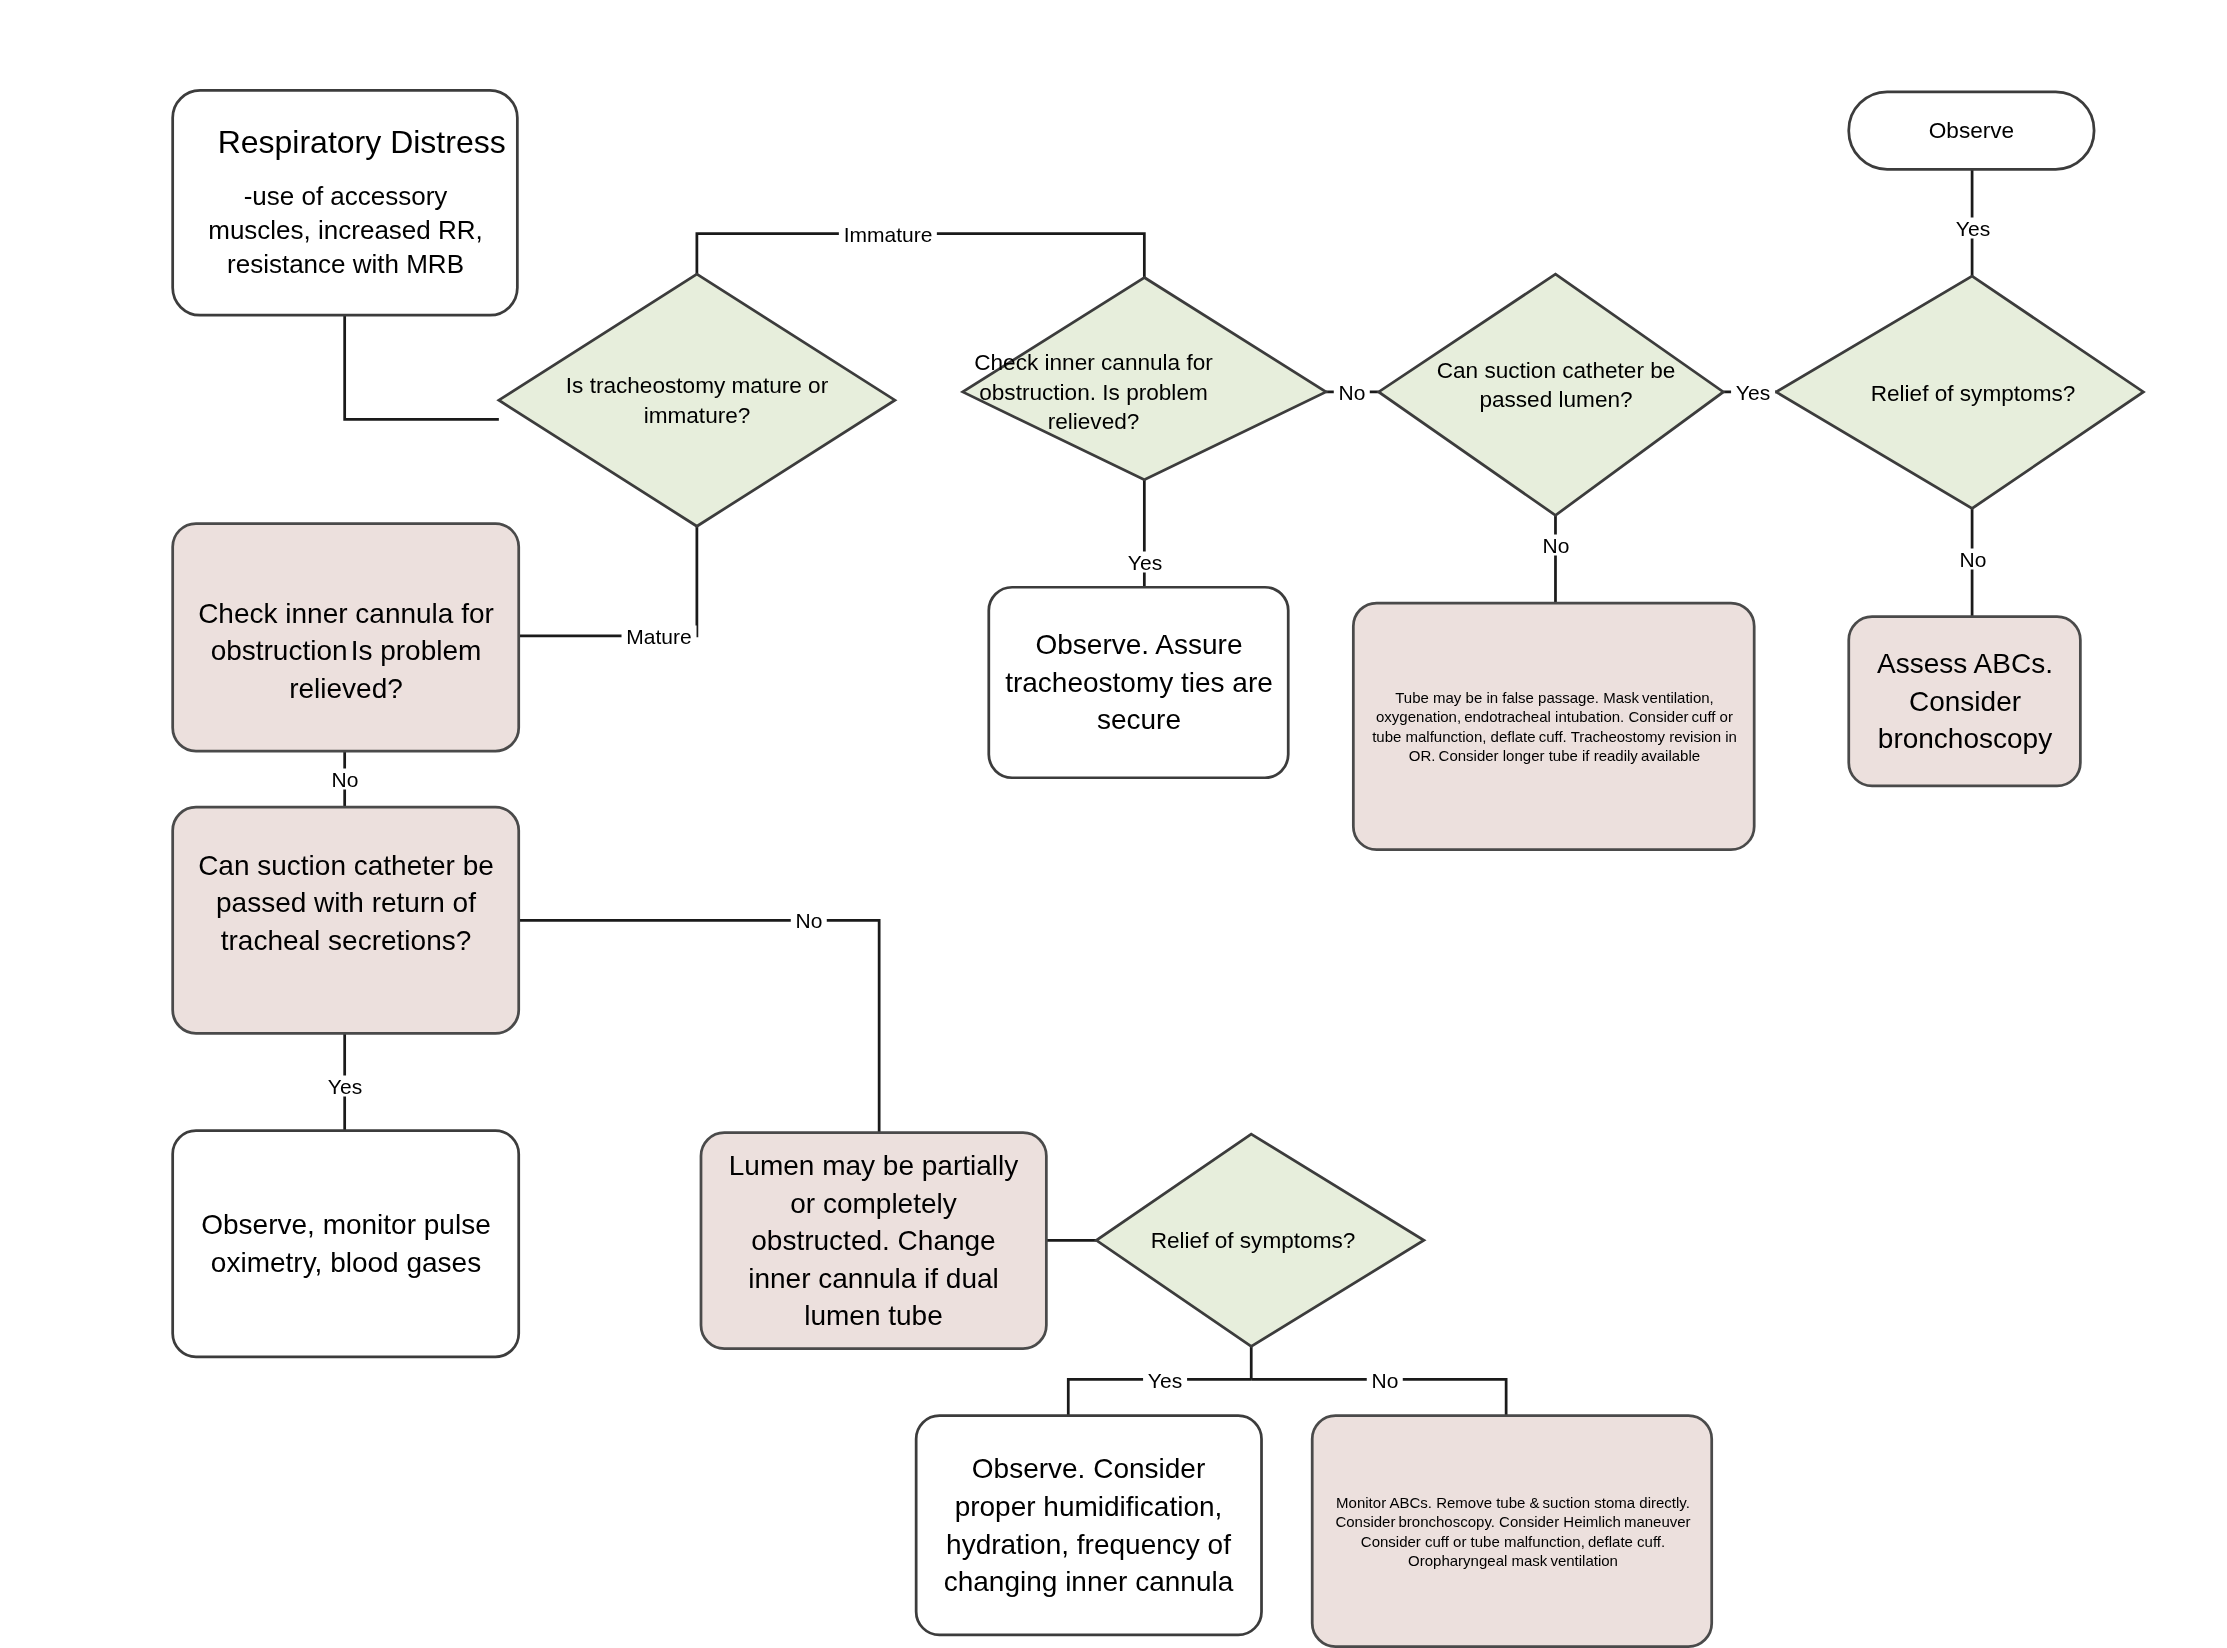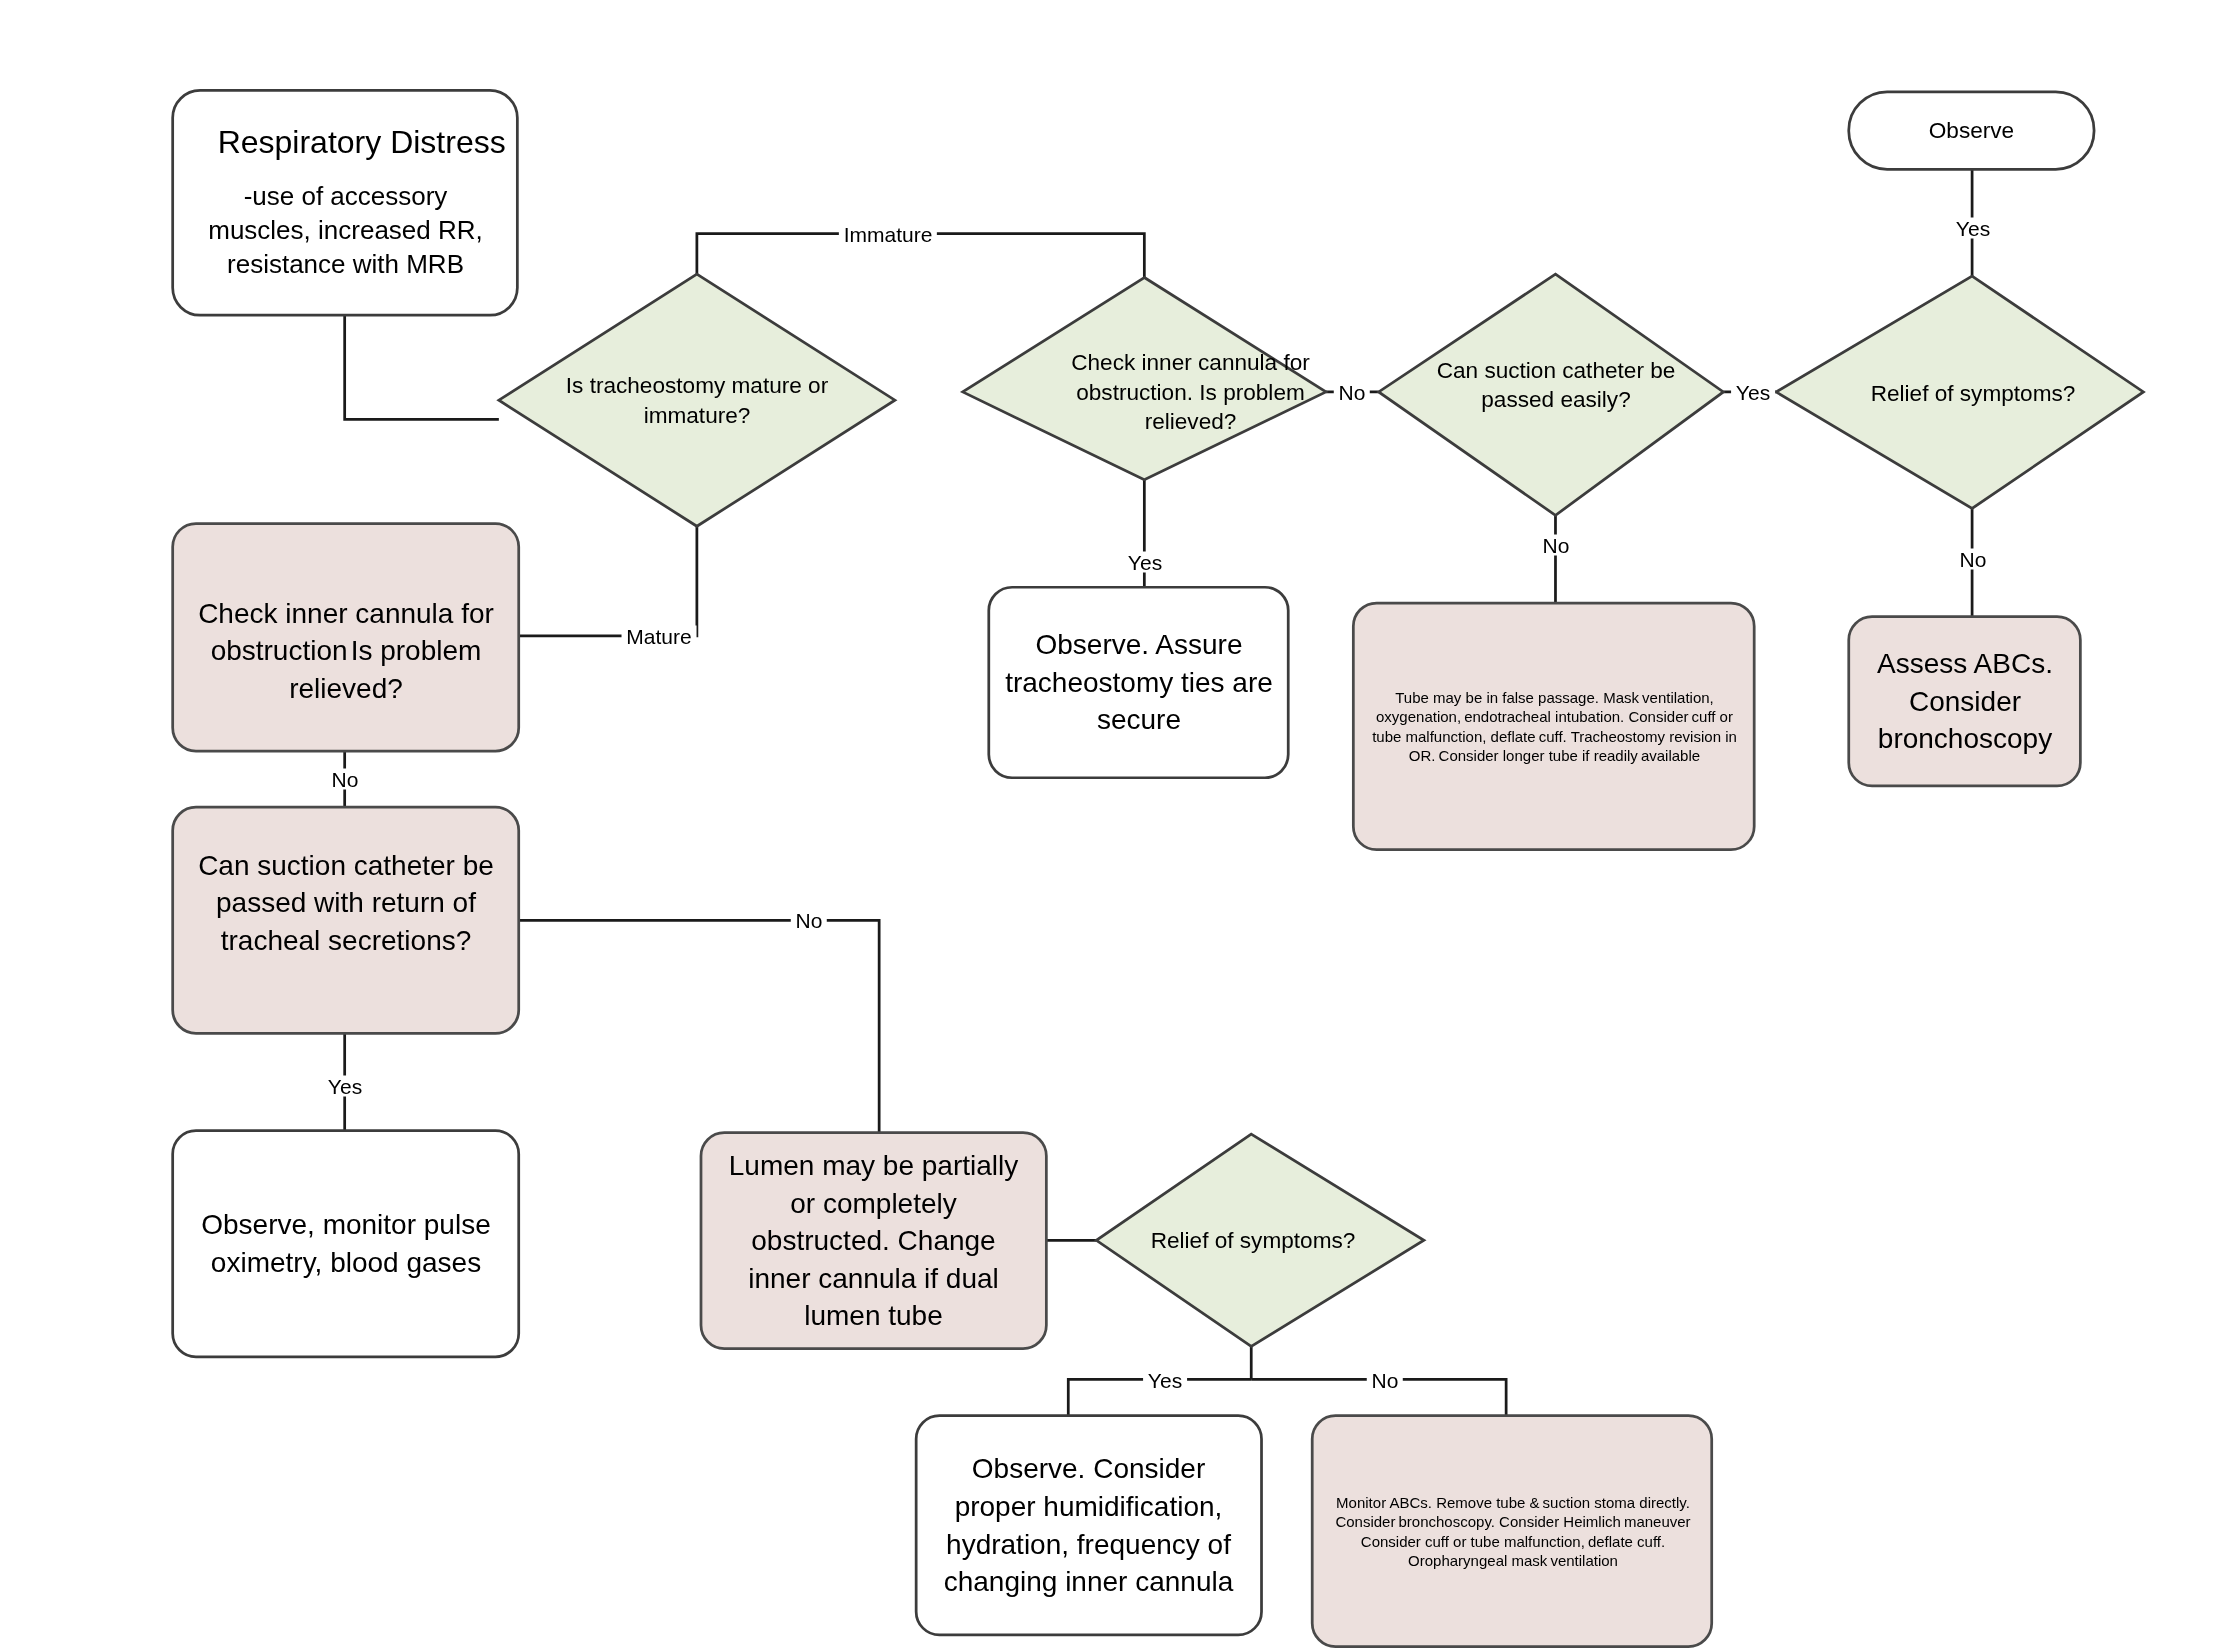--- a/index.html
+++ b/index.html
@@ -204,30 +204,30 @@
       <span class="t-tiny">Monitor ABCs. Remove tube &amp;</span>
       <span class="t-tiny">suction stoma directly. Consider</span>
       <span class="t-tiny">bronchoscopy. Consider Heimlich</span>
       <span class="t-tiny">maneuver</span>
       <span class="t-tiny">Consider cuff or tube malfunction,</span>
       <span class="t-tiny">deflate cuff. Oropharyngeal mask</span>
       <span class="t-tiny">ventilation</span>
     </span>
   </div>
 
-  <div class="node-text t-small" style="left:1045px; top:336px; width:291px; height:113px;">
+  <div class="node-text t-small" style="left:948px; top:336px; width:291px; height:113px;">
     <span>Check inner cannula for obstruction. Is problem relieved?</span>
   </div>
 
   <div class="node-text t-big" style="left:989px; top:587px; width:300px; height:191px; padding:0 13.7px;">
     <span>Observe. Assure tracheostomy ties are secure</span>
   </div>
 
   <div class="node-text t-small" style="left:1414px; top:343px; width:284px; height:84px;">
-    <span>Can suction catheter be passed easily?</span>
+    <span>Can suction catheter be passed lumen?</span>
   </div>
 
   <div class="node-text" style="left:1354px; top:603px; width:401px; height:247px; padding:0 9.6px;">
     <span>
       <span class="t-tiny">Tube may be in false passage. Mask</span>
       <span class="t-tiny">ventilation, oxygenation,</span>
       <span class="t-tiny">endotracheal intubation. Consider</span>
       <span class="t-tiny">cuff or tube malfunction, deflate</span>
       <span class="t-tiny">cuff. Tracheostomy revision in OR.</span>
       <span class="t-tiny">Consider longer tube if readily</span>

